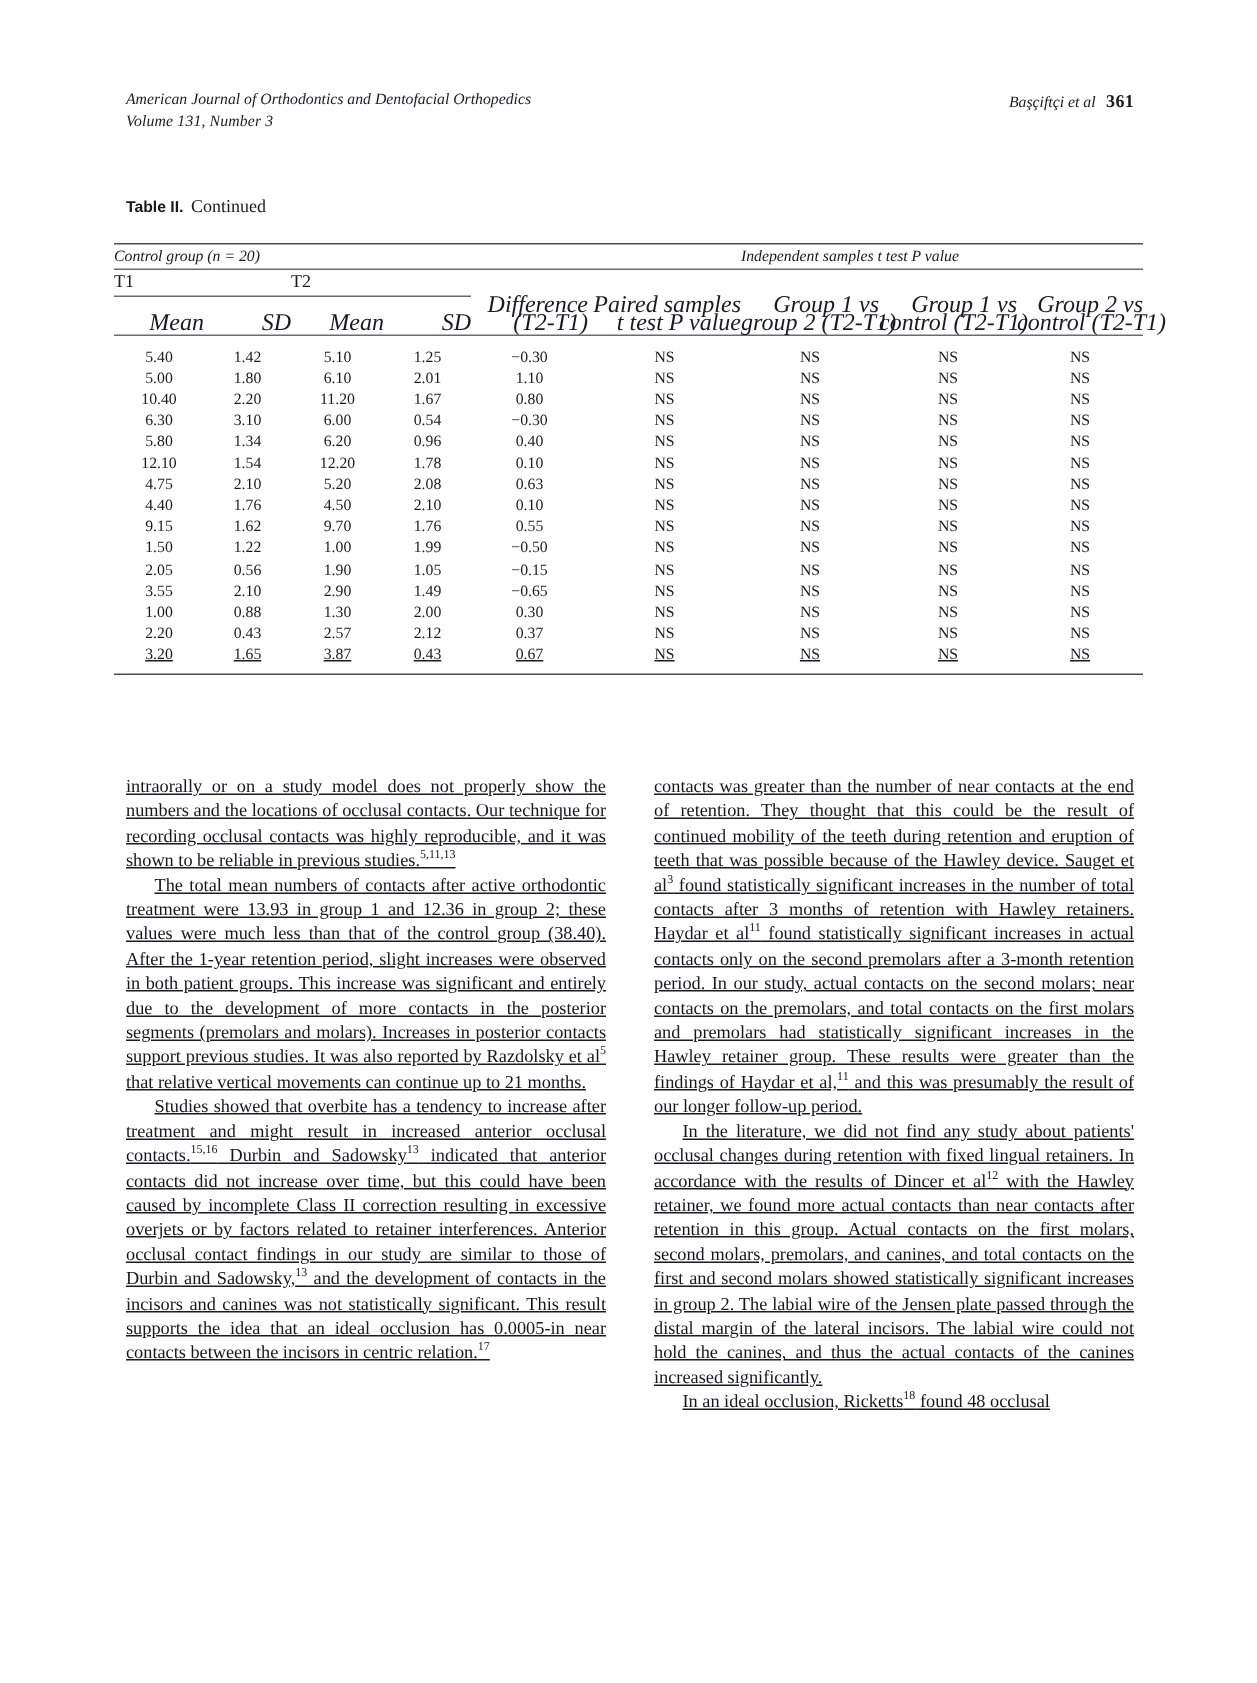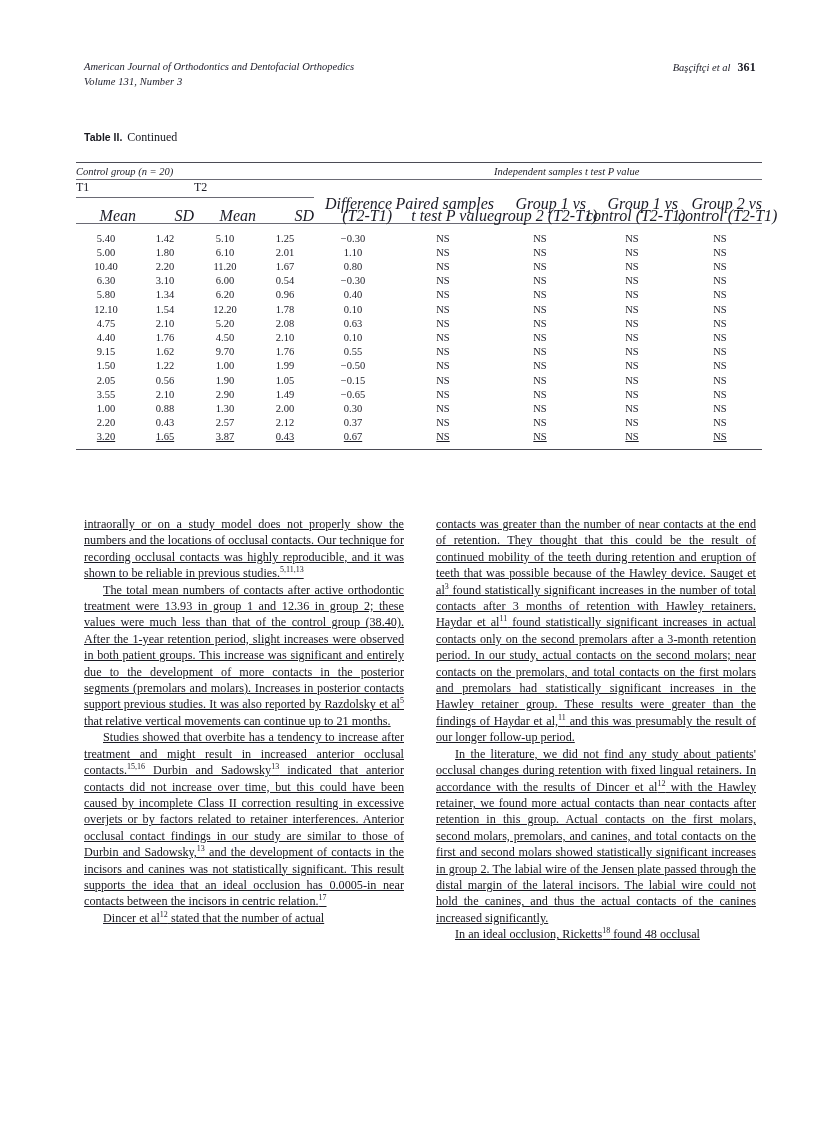--- a/index.html
+++ b/index.html
@@ -443,21 +443,20 @@
           </tr>
       </tbody>
     </table>
   </div>
 
   <div class="body-cols">
     <div class="col" id="left-col">
         <p>intraorally or on a study model does not properly show the numbers and the locations of occlusal contacts. Our technique for recording occlusal contacts was highly reproducible, and it was shown to be reliable in previous studies.<sup>5,11,13</sup></p>
         <p class="indent">The total mean numbers of contacts after active orthodontic treatment were 13.93 in group 1 and 12.36 in group 2; these values were much less than that of the control group (38.40). After the 1-year retention period, slight increases were observed in both patient groups. This increase was significant and entirely due to the development of more contacts in the posterior segments (premolars and molars). Increases in posterior contacts support previous studies. It was also reported by Razdolsky et al<sup>5</sup> that relative vertical movements can continue up to 21 months.</p>
         <p class="indent">Studies showed that overbite has a tendency to increase after treatment and might result in increased anterior occlusal contacts.<sup>15,16</sup> Durbin and Sadowsky<sup>13</sup> indicated that anterior contacts did not increase over time, but this could have been caused by incomplete Class II correction resulting in excessive overjets or by factors related to retainer interferences. Anterior occlusal contact findings in our study are similar to those of Durbin and Sadowsky,<sup>13</sup> and the development of contacts in the incisors and canines was not statistically significant. This result supports the idea that an ideal occlusion has 0.0005-in near contacts between the incisors in centric relation.<sup>17</sup></p>
-        <p class="indent">Dincer et al<sup>12</sup> stated that the number of actual</p>
       </div>
     <div class="col" id="right-col">
         <p>contacts was greater than the number of near contacts at the end of retention. They thought that this could be the result of continued mobility of the teeth during retention and eruption of teeth that was possible because of the Hawley device. Sauget et al<sup>3</sup> found statistically significant increases in the number of total contacts after 3 months of retention with Hawley retainers. Haydar et al<sup>11</sup> found statistically significant increases in actual contacts only on the second premolars after a 3-month retention period. In our study, actual contacts on the second molars; near contacts on the premolars, and total contacts on the first molars and premolars had statistically significant increases in the Hawley retainer group. These results were greater than the findings of Haydar et al,<sup>11</sup> and this was presumably the result of our longer follow-up period.</p>
         <p class="indent">In the literature, we did not find any study about patients' occlusal changes during retention with fixed lingual retainers. In accordance with the results of Dincer et al<sup>12</sup> with the Hawley retainer, we found more actual contacts than near contacts after retention in this group. Actual contacts on the first molars, second molars, premolars, and canines, and total contacts on the first and second molars showed statistically significant increases in group 2. The labial wire of the Jensen plate passed through the distal margin of the lateral incisors. The labial wire could not hold the canines, and thus the actual contacts of the canines increased significantly.</p>
         <p class="indent">In an ideal occlusion, Ricketts<sup>18</sup> found 48 occlusal</p>
       </div>
   </div>
 
 </div>
 

